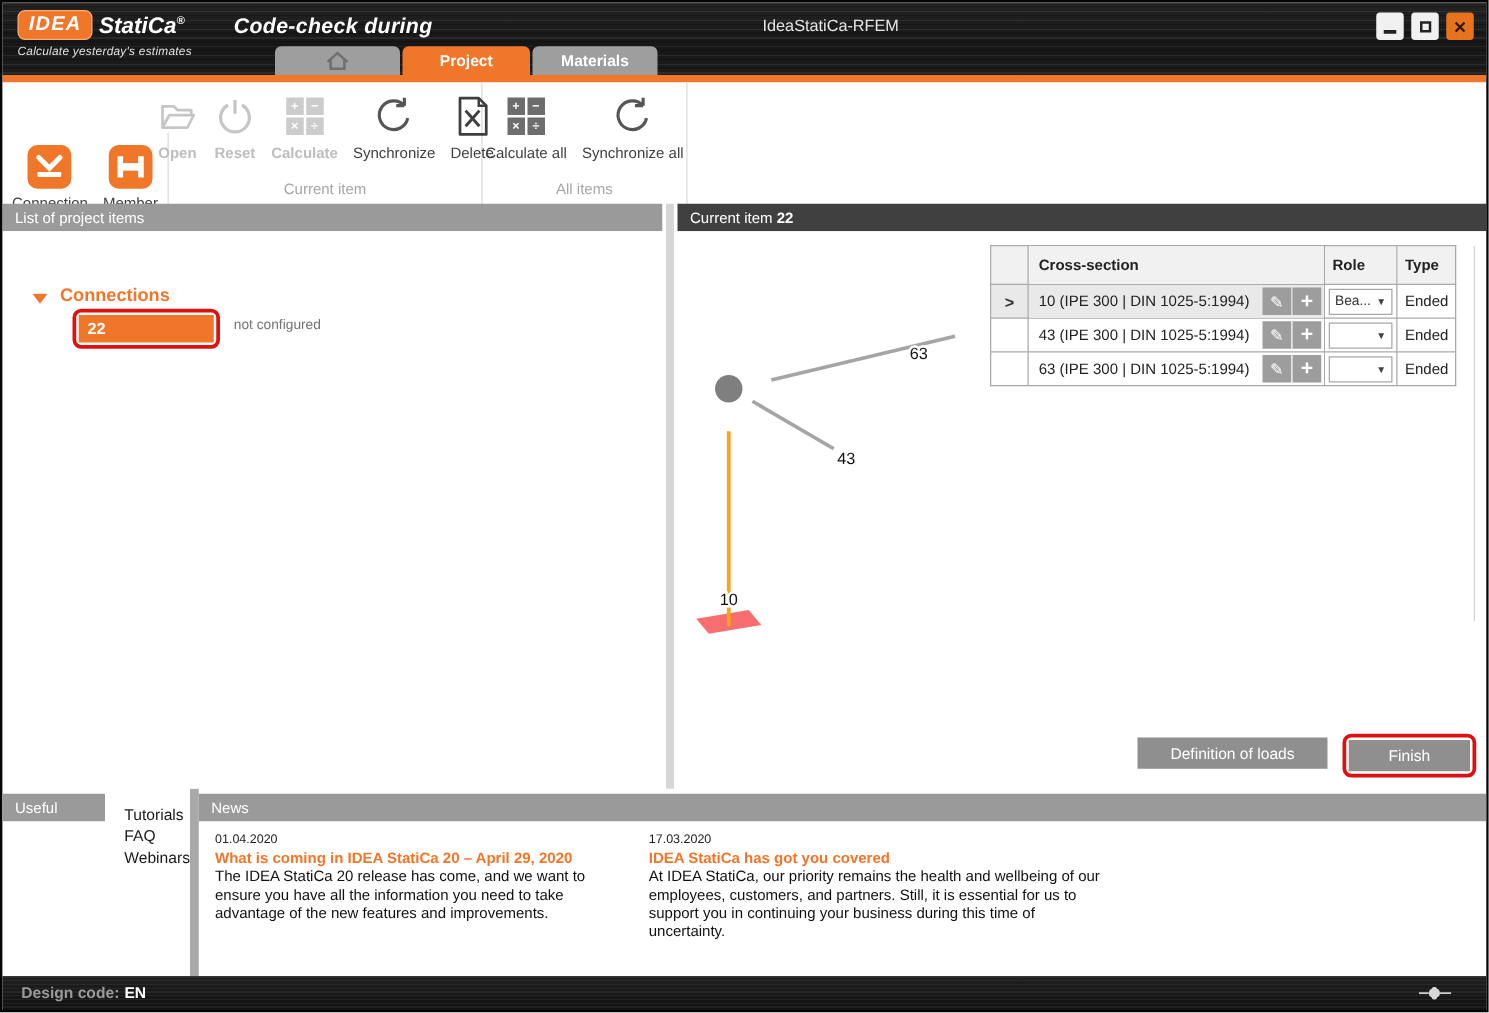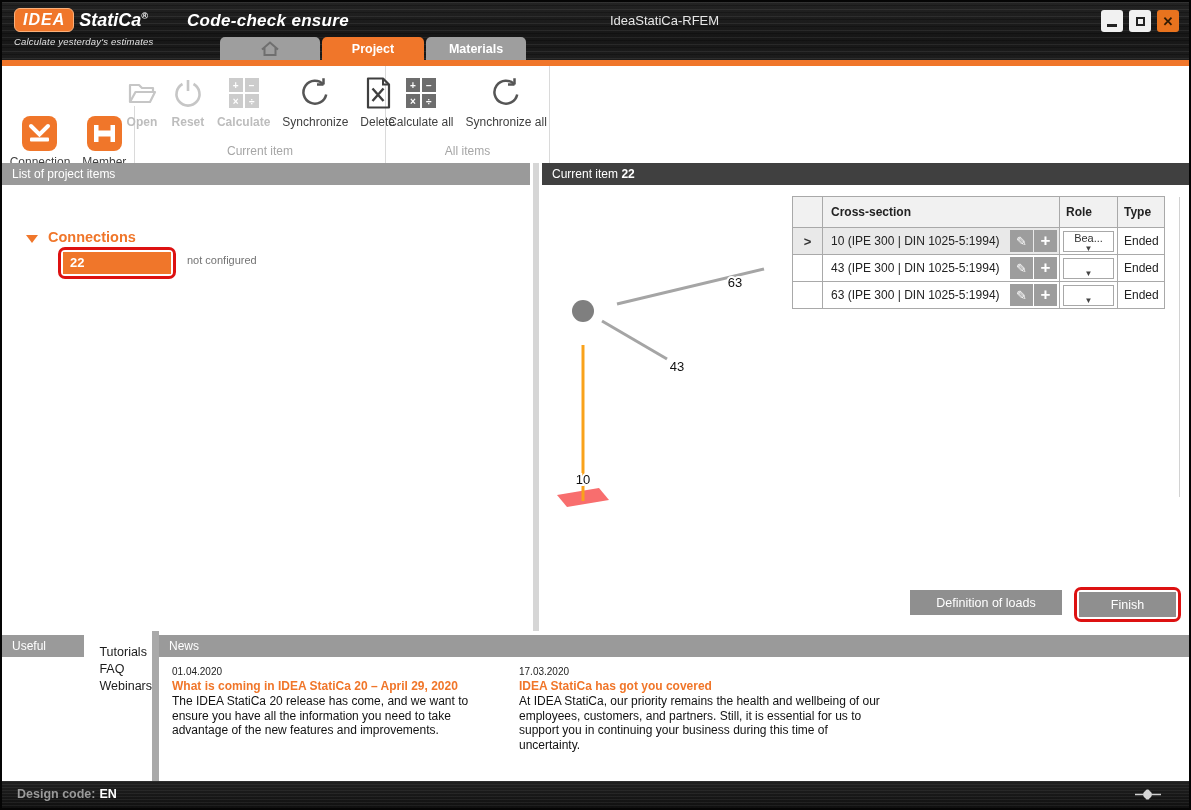--- a/index.html
+++ b/index.html
@@ -75,21 +75,21 @@
   .cstable th { background:#f1f1f1; font-weight:bold; text-align:left; height:31px; padding-left:8px; }
   .cstable td { height:27px; background:#fff; }
   .cstable .c-sel { width:30px; text-align:center; padding:0; }
   .cstable .c-cs { width:237px; padding-left:8px; position:relative; }
   .cstable .c-role { width:58px; padding:0; }
   .cstable .c-type { width:47px; padding-left:6px; }
   .cstable tr.selected .c-sel, .cstable tr.selected .c-cs { background:#e9e9e9; }
   .rowbtns { position:absolute; right:2px; top:2px; display:flex; gap:1px; }
   .rowbtn { width:23px; height:22px; background:#9d9d9d; color:#fff; display:flex; align-items:center; justify-content:center; font-size:13px; cursor:default; }
   .rowbtn.plus { font-size:17px; font-weight:bold; }
-  .dd { margin:2px 3px; height:21px; border:1px solid #a8a8a8; background:#fff; display:flex; align-items:center; justify-content:space-between; padding:0 4px; font-size:11px; color:#333; cursor:default;flex-direction:column; }
+  .dd { margin:2px 3px; height:21px; border:1px solid #a8a8a8; background:#fff; display:flex; align-items:center; justify-content:space-between; padding:0 4px; font-size:11px; color:#333; cursor:default; }
   .dd .caret { font-size:8px; color:#444; }
   .selmark { font-weight:bold; color:#333; font-size:13px; }
 
   
   .btn-gray { background:#8f8f8f; color:#fff; font-size:12.5px; border:none; display:flex; align-items:center; justify-content:center; cursor:default; }
   .btn-defloads { position:absolute; right:127px; bottom:16px; width:152px; height:25px; }
   .annotated-finish { position:absolute; right:8px; bottom:9px; }
   .btn-finish { width:97px; height:25px; }
 
   
@@ -132,21 +132,21 @@
 <div class="window">
 
   <div class="titlebar">
     <div class="logo-block">
       <div class="logo-row">
         <span class="logo-badge">IDEA</span>
         <span class="brand"><span>StatiCa</span><sup>®</sup></span>
       </div>
       <div class="tagline">Calculate yesterday's estimates</div>
     </div>
-    <div class="app-title">Code-check ensure</div>
+    <div class="app-title">Code-check during</div>
     <div class="window-title">IdeaStatiCa-RFEM</div>
     <div class="win-btns">
       <div class="win-btn min">
           <span></span>
         </div>
       <div class="win-btn max">
           <span></span>
         </div>
       <div class="win-btn close">✕</div>
     </div>

